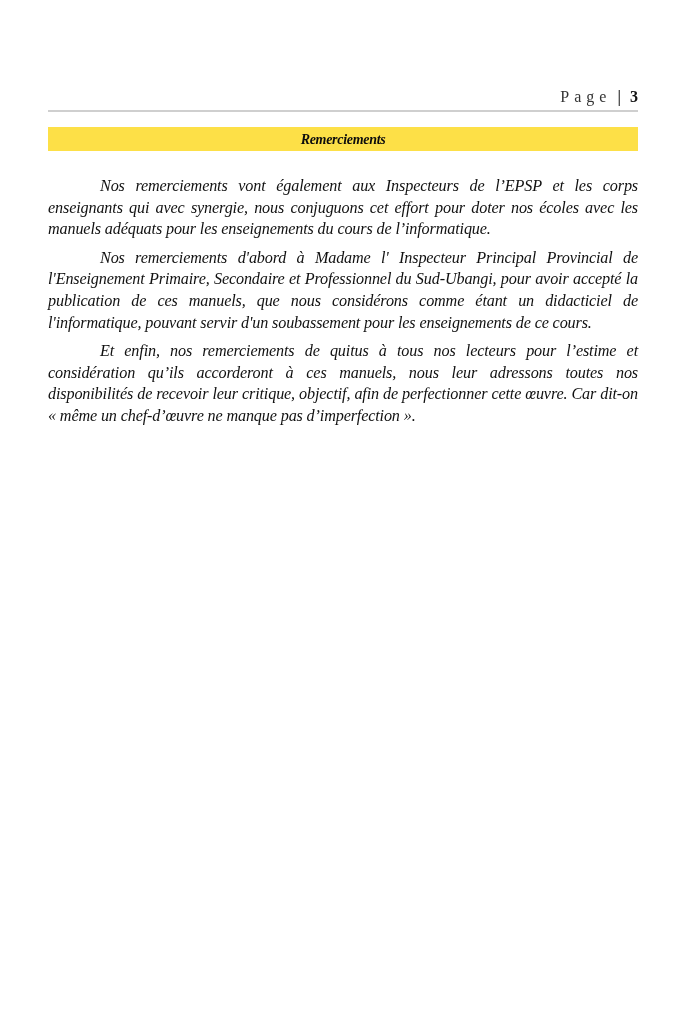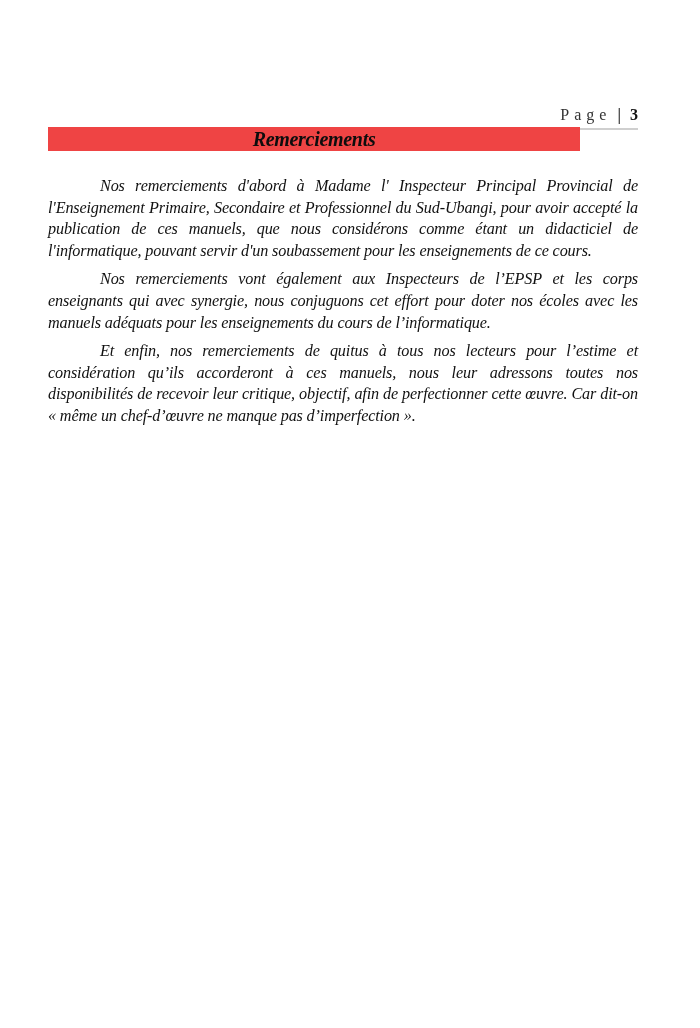--- a/index.html
+++ b/index.html
@@ -20,45 +20,44 @@
       left: 48px;
       top: 86px;
       width: 590px;
       height: 24px;
       border-bottom: 2px solid #cfcfcf;
       text-align: right;
       font-family: "Liberation Serif", "DejaVu Serif", serif;
       font-size: 16px;
       line-height: 22px;
       color: #333333;
-      margin-top: 18px;
     }
     .page-header .page-word {
       letter-spacing: 5px;
     }
     .page-header .sep {
       font-weight: bold;
       margin: 0 5px 0 2px;
     }
     .page-header .page-num {
       font-weight: bold;
       color: #111111;
     }
     .title-bar {
       position: absolute;
       left: 48px;
       top: 127px;
-      width: 532px;
+      width: 590px;
       height: 24px;
-      background: #ef4444;
+      background: #fde047;
       text-align: center;
       font-family: "Liberation Serif", "DejaVu Serif", serif;
       font-style: italic;
       font-weight: bold;
-      font-size: 20px;
+      font-size: 14px;
       line-height: 25px;
       color: #0d0d0d;
       letter-spacing: -0.3px;
     }
     .body-text {
       position: absolute;
       left: 48px;
       top: 176px;
       width: 590px;
     }
@@ -79,16 +78,16 @@
 
 <div class="page-header">
   <span class="page-word">Page</span>
   <span class="sep">|</span>
   <span class="page-num">3</span>
 </div>
 
 <div class="title-bar">Remerciements</div>
 
 <div class="body-text">
+  <p class="para">Nos remerciements vont également aux Inspecteurs de l’EPSP et les corps enseignants qui avec synergie, nous conjuguons cet effort pour doter nos écoles avec les manuels adéquats pour les enseignements du cours de l’informatique.</p>
   <p class="para">Nos remerciements d'abord à Madame l' Inspecteur Principal Provincial de l'Enseignement Primaire, Secondaire et Professionnel du Sud-Ubangi, pour avoir accepté la publication de ces manuels, que nous considérons comme étant un didacticiel de l'informatique, pouvant servir d'un soubassement pour les enseignements de ce cours.</p>
-  <p class="para">Nos remerciements vont également aux Inspecteurs de l’EPSP et les corps enseignants qui avec synergie, nous conjuguons cet effort pour doter nos écoles avec les manuels adéquats pour les enseignements du cours de l’informatique.</p>
   <p class="para">Et enfin, nos remerciements de quitus à tous nos lecteurs pour l’estime et considération qu’ils accorderont à ces manuels, nous leur adressons toutes nos disponibilités de recevoir leur critique, objectif, afin de perfectionner cette œuvre. Car dit-on « même un chef-d’œuvre ne manque pas d’imperfection ».</p>
 </div>
 
 </body></html>

